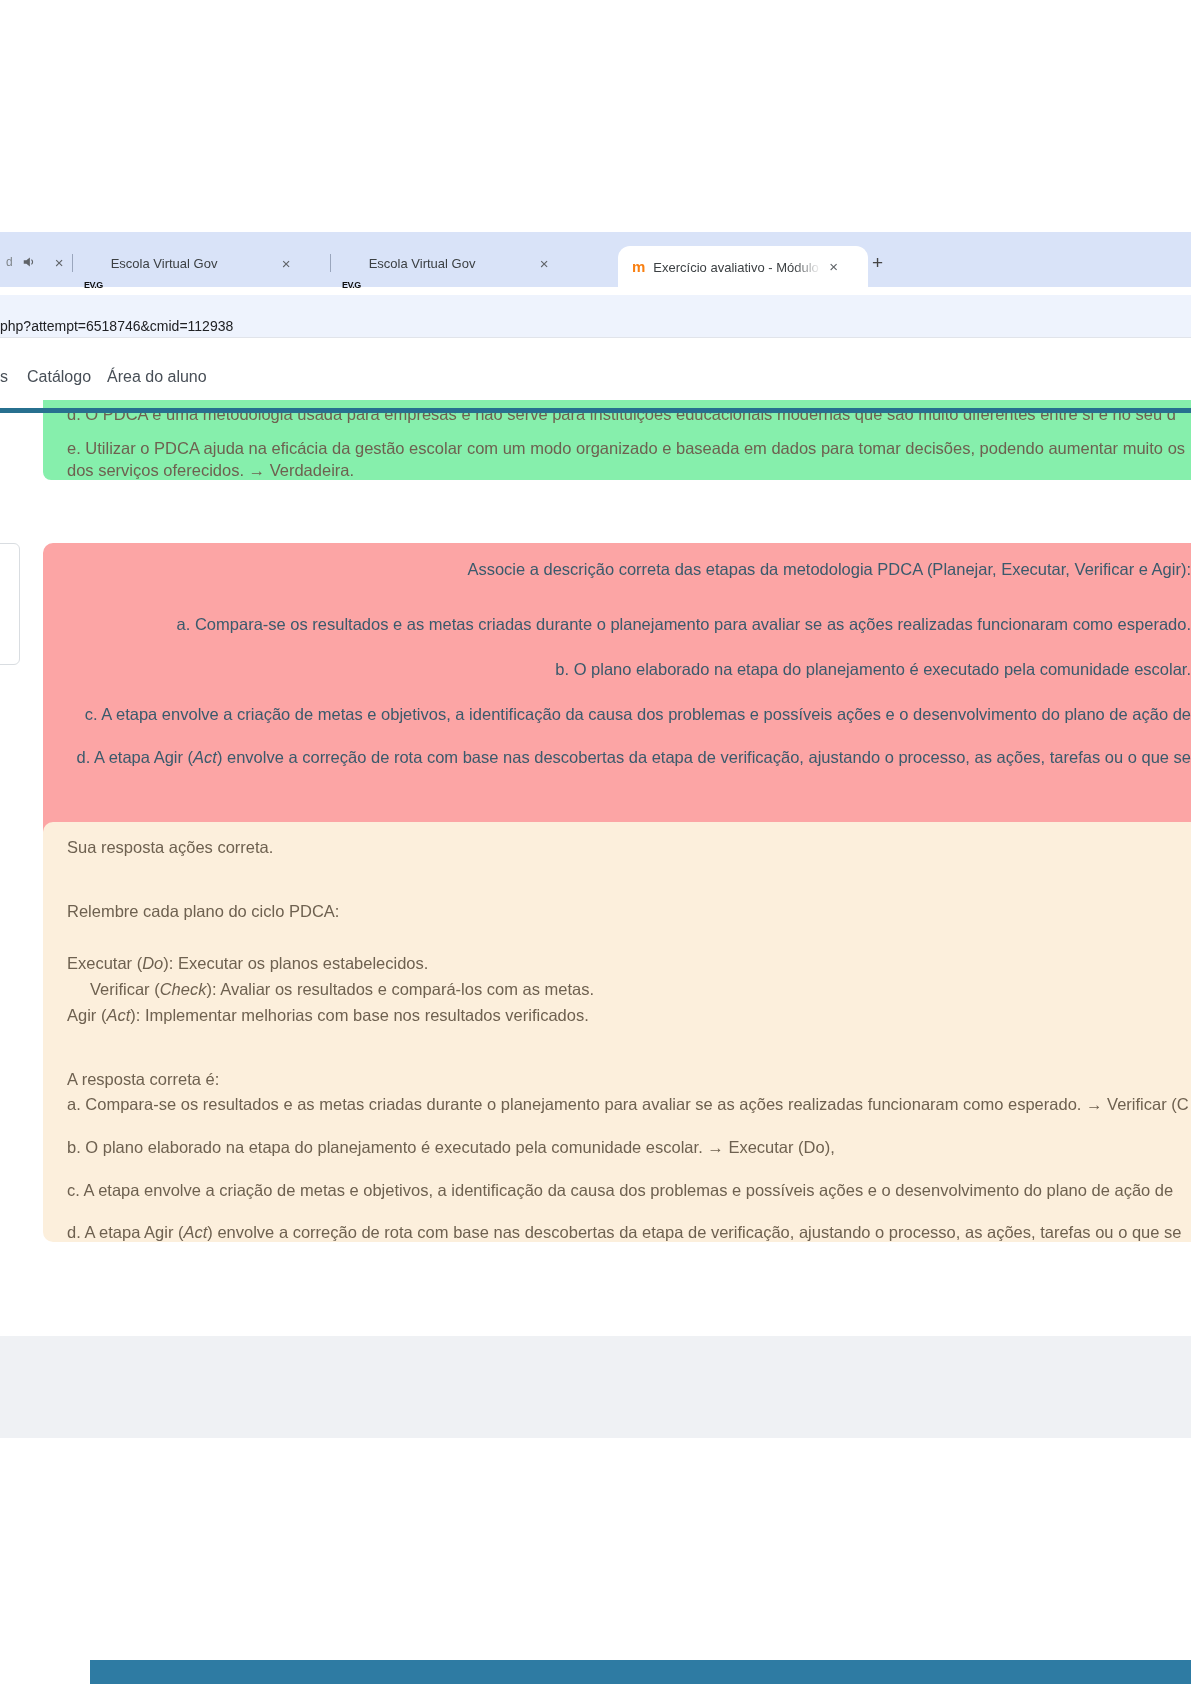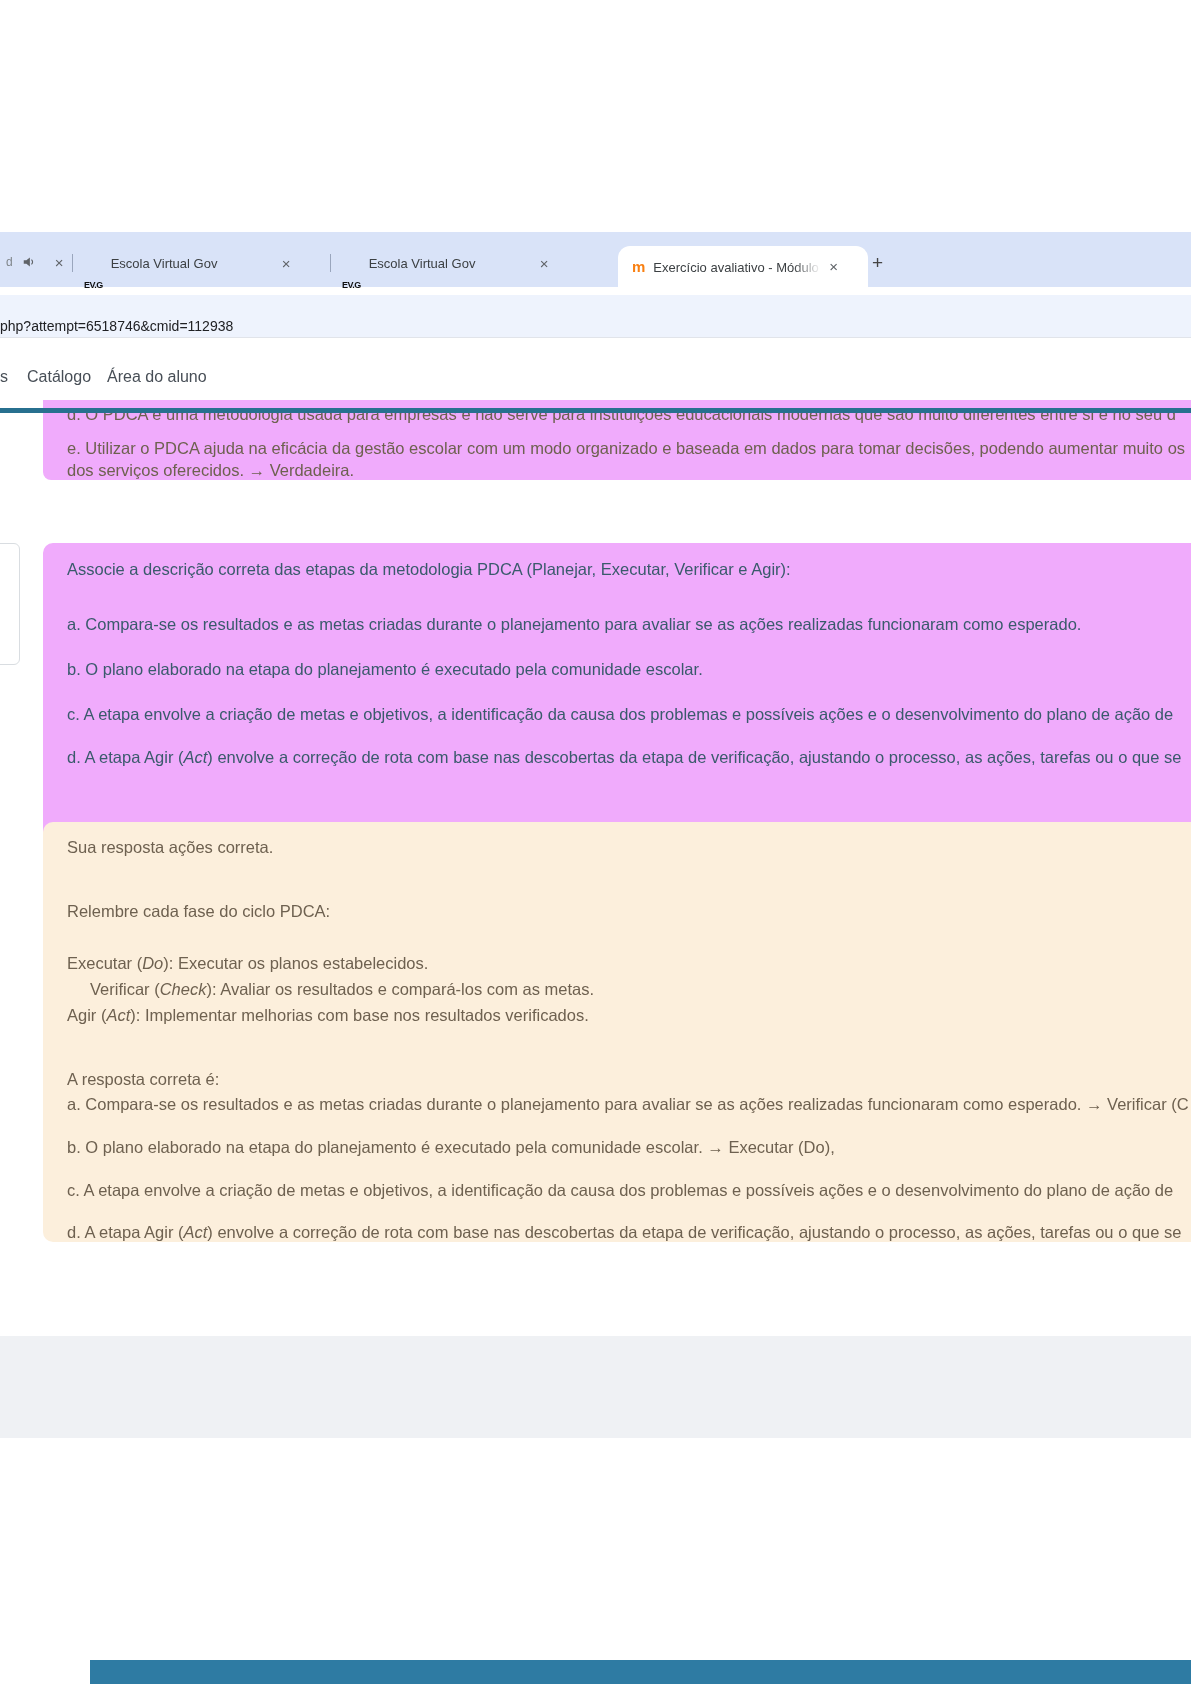--- a/index.html
+++ b/index.html
@@ -31,24 +31,24 @@
 
   .menubar { left:0; top:339px; width:1191px; height:69px; background:#ffffff; }
   .menu-item { position:absolute; top:29px; font-size:16px; color:#474e56; white-space:nowrap; }
 
   .teal-line { left:0; top:408px; width:1191px; height:5px; background:#27708f; z-index:6; }
 
   
   .box { position:absolute; left:43px; width:1148px; overflow:hidden; }
   .box .line { position:absolute; left:24px; right:0; white-space:nowrap; overflow:hidden; font-size:16.5px; }
 
-  .fb-top { top:400px; height:80px; background:#f0abfc; border-radius:0 0 0 8px; z-index:1; }
+  .fb-top { top:400px; height:80px; background:#86efac; border-radius:0 0 0 8px; z-index:1; }
   .fb-top .line { color:#6e6150; }
 
-  .q-box { top:543px; height:318px; background:#f0abfc; border-radius:10px 0 0 10px; }
+  .q-box { top:543px; height:318px; background:#fca5a5; border-radius:10px 0 0 10px;text-align:right; }
   .q-box .line { color:#3a5a6c; }
 
   .fb-main { top:822px; height:420px; background:#fcefdc; border-radius:10px 0 0 10px; }
   .fb-main .line { color:#6e6150; }
 
   .left-panel { left:-30px; top:543px; width:50px; height:122px; background:#ffffff;
      border:1px solid #d9dde1; border-radius:6px; z-index:2; }
 
   .gray-strip { left:0; top:1336px; width:1191px; height:102px; background:#eff1f4; }
   .footer-bar { left:90px; top:1660px; width:1101px; height:24px; background:#2e7ba3; }
@@ -122,21 +122,21 @@
 <div class="box q-box">
   <div class="line" style="top:17px;">Associe  a descrição correta das etapas da metodologia PDCA (Planejar, Executar, Verificar e Agir):</div>
   <div class="line" style="top:72px;">a. Compara-se os resultados e as metas criadas durante o planejamento para avaliar se as ações realizadas funcionaram como esperado.</div>
   <div class="line" style="top:117px;">b. O plano elaborado na etapa do planejamento é executado pela comunidade escolar.</div>
   <div class="line" style="top:162px;">c. A etapa envolve a criação de metas e objetivos, a identificação da causa dos problemas e possíveis ações e o desenvolvimento do plano de ação de</div>
   <div class="line" style="top:205px;">d. A etapa Agir (<i>Act</i>) envolve a correção de rota com base nas descobertas da etapa de verificação, ajustando o processo, as ações, tarefas ou o que se</div>
 </div>
 
 <div class="box fb-main">
   <div class="line" style="top:16px;">Sua resposta ações correta.</div>
-  <div class="line" style="top:80px;">Relembre cada fase do ciclo PDCA:</div>
+  <div class="line" style="top:80px;">Relembre cada plano do ciclo PDCA:</div>
   <div class="line" style="top:132px;">Executar (<i>Do</i>): Executar os planos estabelecidos.</div>
   <div class="line" style="top:158px;margin-left:23px;">Verificar (<i>Check</i>): Avaliar os resultados e compará-los com as metas.</div>
   <div class="line" style="top:184px;">Agir (<i>Act</i>): Implementar melhorias com base nos resultados verificados.</div>
   <div class="line" style="top:248px;">A resposta correta é:</div>
   <div class="line" style="top:273px;">a. Compara-se os resultados e as metas criadas durante o planejamento para avaliar se as ações realizadas funcionaram como esperado. → Verificar (C</div>
   <div class="line" style="top:316px;">b. O plano elaborado na etapa do planejamento é executado pela comunidade escolar. → Executar (Do),</div>
   <div class="line" style="top:359px;">c. A etapa envolve a criação de metas e objetivos, a identificação da causa dos problemas e possíveis ações e o desenvolvimento do plano de ação de</div>
   <div class="line" style="top:401px;">d. A etapa Agir (<i>Act</i>) envolve a correção de rota com base nas descobertas da etapa de verificação, ajustando o processo, as ações, tarefas ou o que se</div>
 </div>
 

